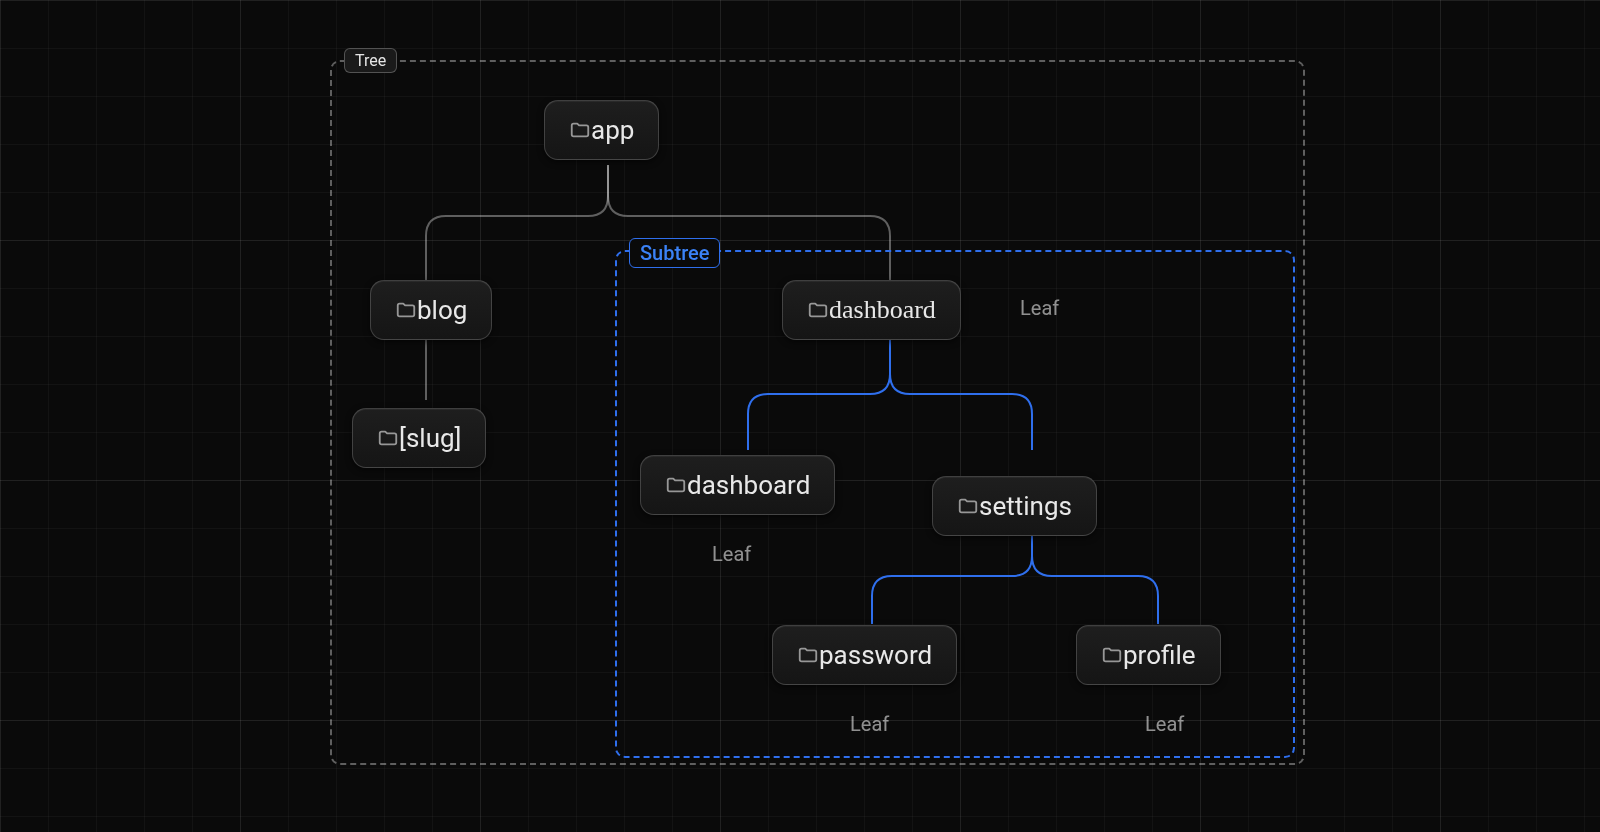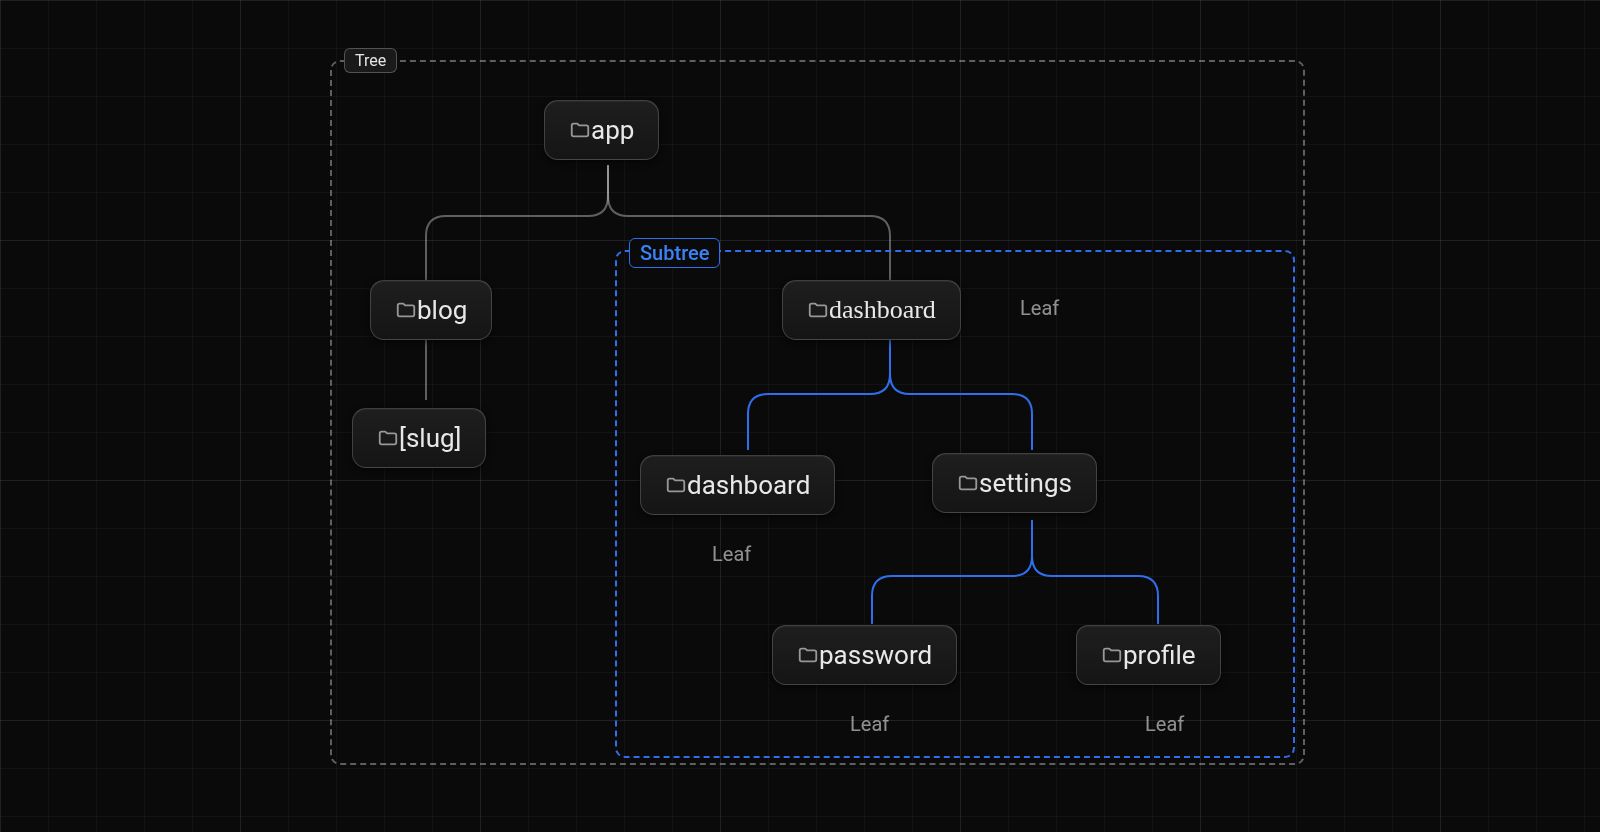--- a/index.html
+++ b/index.html
@@ -187,21 +187,21 @@
 <div class="node" style="left:640px; top:455px;">
   <span class="icon">
     <svg viewBox="0 0 24 24" fill="none" stroke-width="2" stroke-linecap="round" stroke-linejoin="round">
         <path d="M3 7a2 2 0 0 1 2-2h4l2 2h8a2 2 0 0 1 2 2v8a2 2 0 0 1-2 2H5a2 2 0 0 1-2-2V7z"></path>
       </svg>
   </span>
   <span>dashboard</span>
 </div>
 <div class="annot" style="left:712px; top:542px;">Leaf</div>
 
-<div class="node" style="left:932px; top:453px;">
+<div class="node" style="left:932px; top:476px;">
   <span class="icon">
     <svg viewBox="0 0 24 24" fill="none" stroke-width="2" stroke-linecap="round" stroke-linejoin="round">
         <path d="M3 7a2 2 0 0 1 2-2h4l2 2h8a2 2 0 0 1 2 2v8a2 2 0 0 1-2 2H5a2 2 0 0 1-2-2V7z"></path>
       </svg>
   </span>
   <span>settings</span>
 </div>
 
 <div class="node" style="left:772px; top:625px;">
   <span class="icon">

